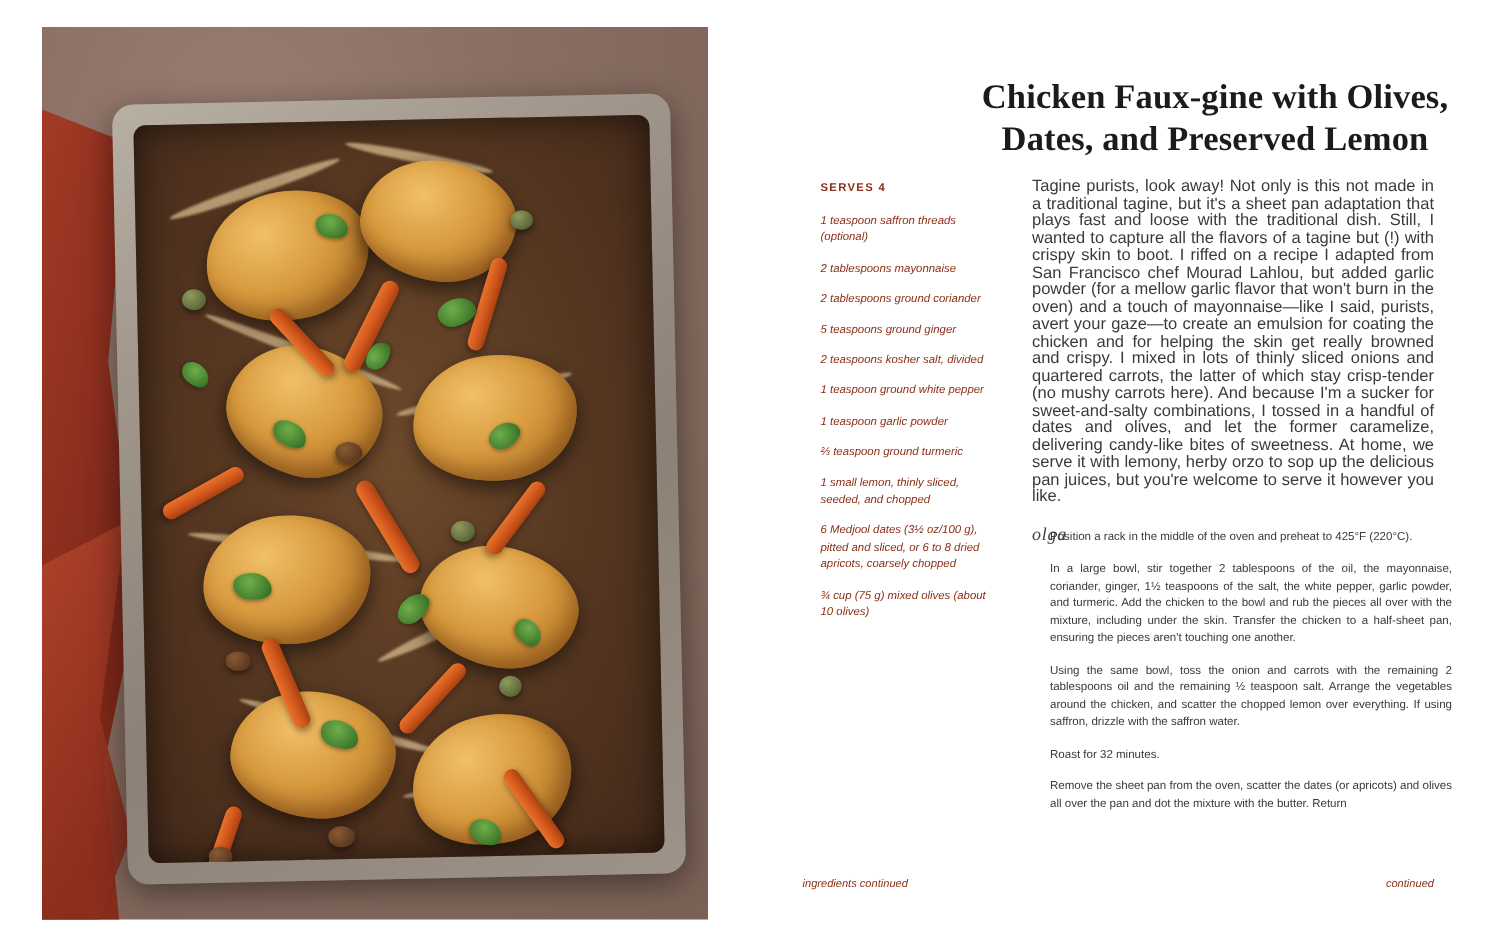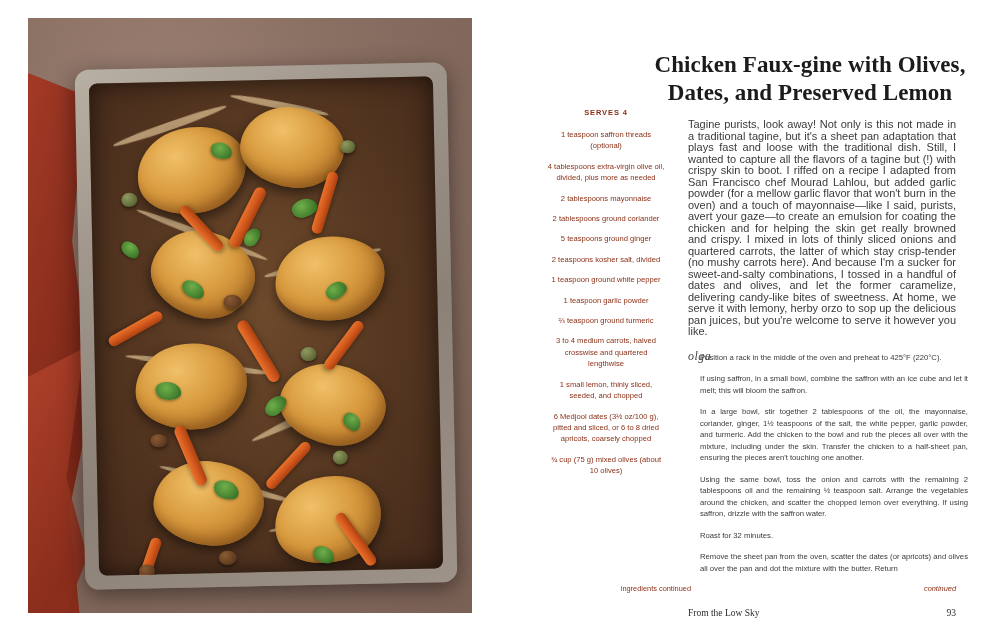--- a/index.html
+++ b/index.html
@@ -123,44 +123,44 @@
     width: 324px;
     text-align: center;
     font-family: "Liberation Serif", serif;
     font-size: 23px;
     line-height: 28px;
     color: #1b1b1b;
     letter-spacing: .1px;
   }
   .col-left {
     position: absolute;
-    left: 47px; top: 108px;
+    left: 47px; top: 120px;
     width: 118px;
-    text-align: center;
   }
   .serves {
     font-size: 7.5px;
     font-weight: bold;
     letter-spacing: .9px;
     color: #8b2f16;
     margin-bottom: 12px;
   }
   .ing {
     font-size: 7.6px;
     line-height: 11.4px;
     color: #8b2f16;
     margin-bottom: 9px;
+    font-style: italic;
   }
   .ing-cont {
     position: absolute;
-    left: 61px; top: 584px;
+    left: 35px; top: 584px;
     width: 130px;
     font-size: 7.4px;
+    font-style: italic;
     color: #8b2f16;
-    text-align: right;
   }
   .col-right {
     position: absolute;
     left: 188px; top: 108px;
     width: 268px;
   }
   .intro {
     font-size: 11px;
     line-height: 11.5px;
     color: #3a3a3a;
@@ -276,51 +276,44 @@
     </div>
   </div>
 
   <div class="text-page">
 
     <h1 class="recipe-title">Chicken Faux-gine with Olives, Dates, and Preserved Lemon</h1>
 
     <div class="col-left">
       <div class="serves">SERVES 4</div>
       <div class="ing">1 teaspoon saffron threads (optional)</div>
-      <div class="ing">4 tablespoons extra-virgin olive oil, divided, plus more as needed</div>
       <div class="ing">2 tablespoons mayonnaise</div>
       <div class="ing">2 tablespoons ground coriander</div>
       <div class="ing">5 teaspoons ground ginger</div>
       <div class="ing">2 teaspoons kosher salt, divided</div>
       <div class="ing">1 teaspoon ground white pepper</div>
       <div class="ing">1 teaspoon garlic powder</div>
       <div class="ing">⅔ teaspoon ground turmeric</div>
-      <div class="ing">3 to 4 medium carrots, halved crosswise and quartered lengthwise</div>
       <div class="ing">1 small lemon, thinly sliced, seeded, and chopped</div>
       <div class="ing">6 Medjool dates (3½ oz/100 g), pitted and sliced, or 6 to 8 dried apricots, coarsely chopped</div>
       <div class="ing">¾ cup (75 g) mixed olives (about 10 olives)</div>
     </div>
 
     <div class="ing-cont">ingredients continued</div>
 
     <div class="col-right">
       <p class="intro">Tagine purists, look away! Not only is this not made in a traditional tagine, but it's a sheet pan adaptation that plays fast and loose with the traditional dish. Still, I wanted to capture all the flavors of a tagine but (!) with crispy skin to boot. I riffed on a recipe I adapted from San Francisco chef Mourad Lahlou, but added garlic powder (for a mellow garlic flavor that won't burn in the oven) and a touch of mayonnaise—like I said, purists, avert your gaze—to create an emulsion for coating the chicken and for helping the skin get really browned and crispy. I mixed in lots of thinly sliced onions and quartered carrots, the latter of which stay crisp-tender (no mushy carrots here). And because I'm a sucker for sweet-and-salty combinations, I tossed in a handful of dates and olives, and let the former caramelize, delivering candy-like bites of sweetness. At home, we serve it with lemony, herby orzo to sop up the delicious pan juices, but you're welcome to serve it however you like.</p>
       <div class="signature">olga</div>
     </div>
 
     <div class="steps">
       <p class="step">Position a rack in the middle of the oven and preheat to 425°F (220°C).</p>
-      <p class="step">If using saffron, in a small bowl, combine the saffron with an ice cube and let it melt; this will bloom the saffron.</p>
       <p class="step">In a large bowl, stir together 2 tablespoons of the oil, the mayonnaise, coriander, ginger, 1½ teaspoons of the salt, the white pepper, garlic powder, and turmeric. Add the chicken to the bowl and rub the pieces all over with the mixture, including under the skin. Transfer the chicken to a half-sheet pan, ensuring the pieces aren't touching one another.</p>
       <p class="step">Using the same bowl, toss the onion and carrots with the remaining 2 tablespoons oil and the remaining ½ teaspoon salt. Arrange the vegetables around the chicken, and scatter the chopped lemon over everything. If using saffron, drizzle with the saffron water.</p>
       <p class="step">Roast for 32 minutes.</p>
       <p class="step">Remove the sheet pan from the oven, scatter the dates (or apricots) and olives all over the pan and dot the mixture with the butter. Return</p>
     </div>
 
     <div class="continued">continued</div>
 
-    <div class="footer">
-      <span>From the Low Sky</span>
-      <span>93</span>
-    </div>
   </div>
 
 </div>
 
 </body></html>

